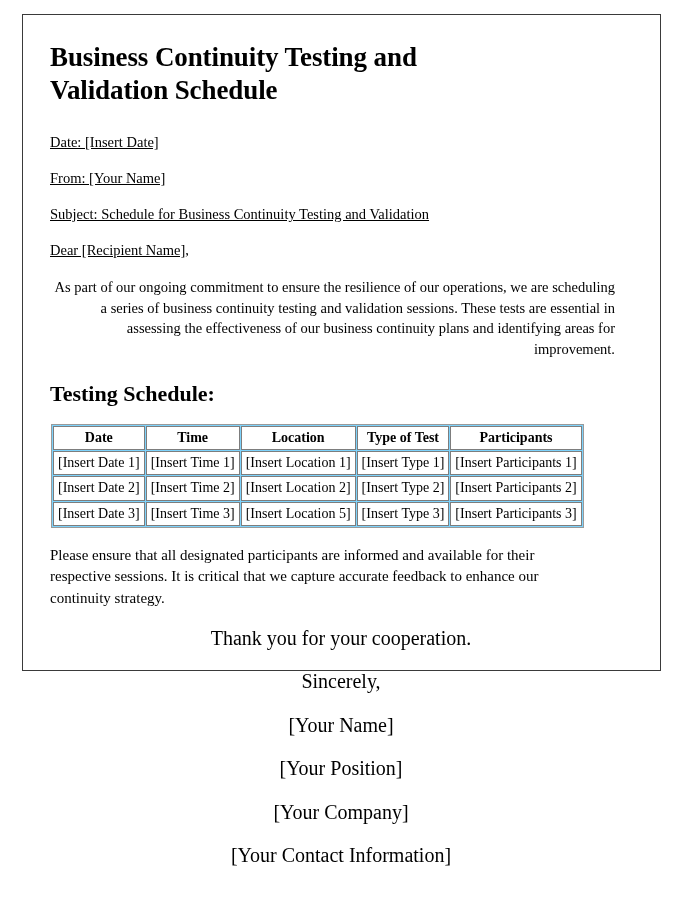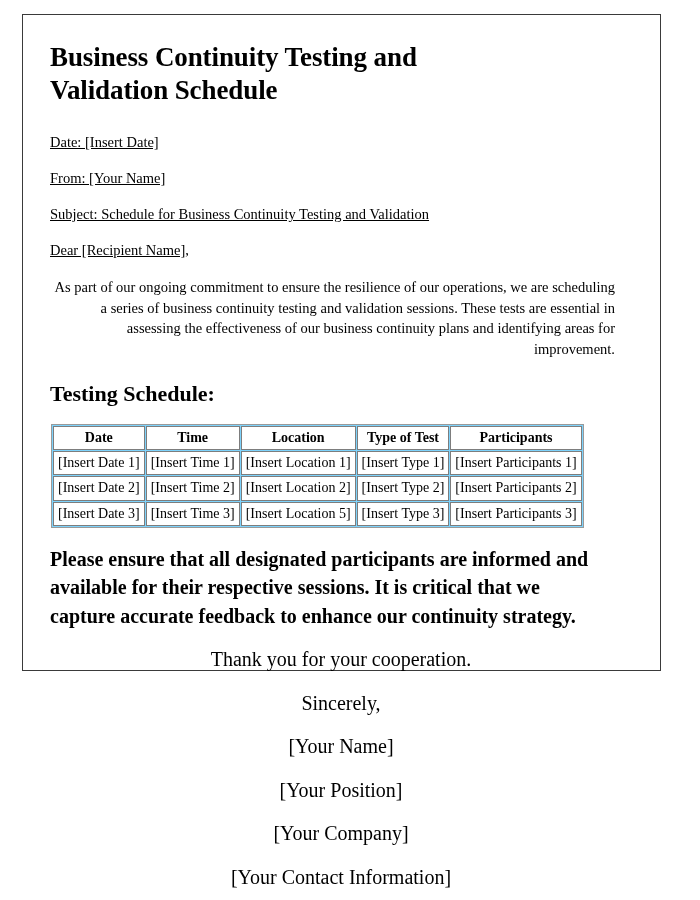--- a/index.html
+++ b/index.html
@@ -77,25 +77,24 @@
   table.schedule td {
     text-align: left;
   }
   .sig-line {
     font-size: 20px;
     line-height: 1.35;
     margin: 0 0 16.5px 0;
     text-align: center;
   }
   .closing-par {
-    font-size: 20px;
+    font-size: 15px;
     line-height: 1.42;
     margin: 0 0 16px 0;
     max-width: 545px;
-    font-weight: bold;
   }
 </style>
 </head>
 <body>
 
 <div class="page-frame">
   <div class="page-inner">
 
     <h1 class="doc-title">Business Continuity Testing and Validation Schedule</h1>
 

